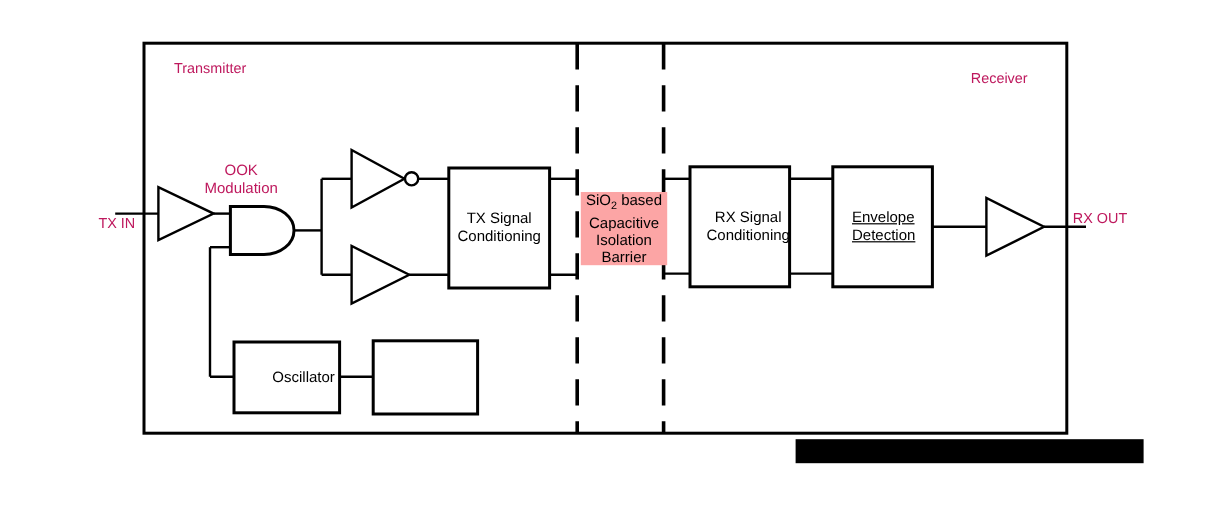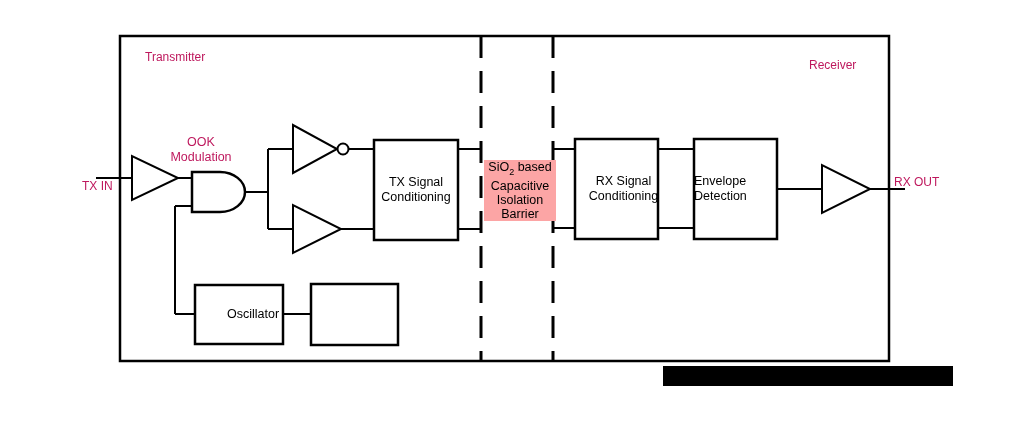--- a/index.html
+++ b/index.html
@@ -130,21 +130,21 @@
   </div>
 
   <div class="boxlbl" style="left:575px;top:139px;width:97px;height:100px;">
     <div class="inner">
       <div>RX Signal</div>
       <div>Conditioning</div>
     </div>
   </div>
 
   <div class="boxlbl" style="left:694px;top:139px;width:83px;height:100px;">
-    <div class="inner" style="text-align:left;">
+    <div class="inner" style="text-align:left;padding-left:16px;text-decoration:underline;">
       <div>Envelope</div>
       <div>Detection</div>
     </div>
   </div>
 
   <div class="boxlbl" style="left:209px;top:285px;width:88px;height:59px;">
     <div class="inner">Oscillator</div>
   </div>
 
 

